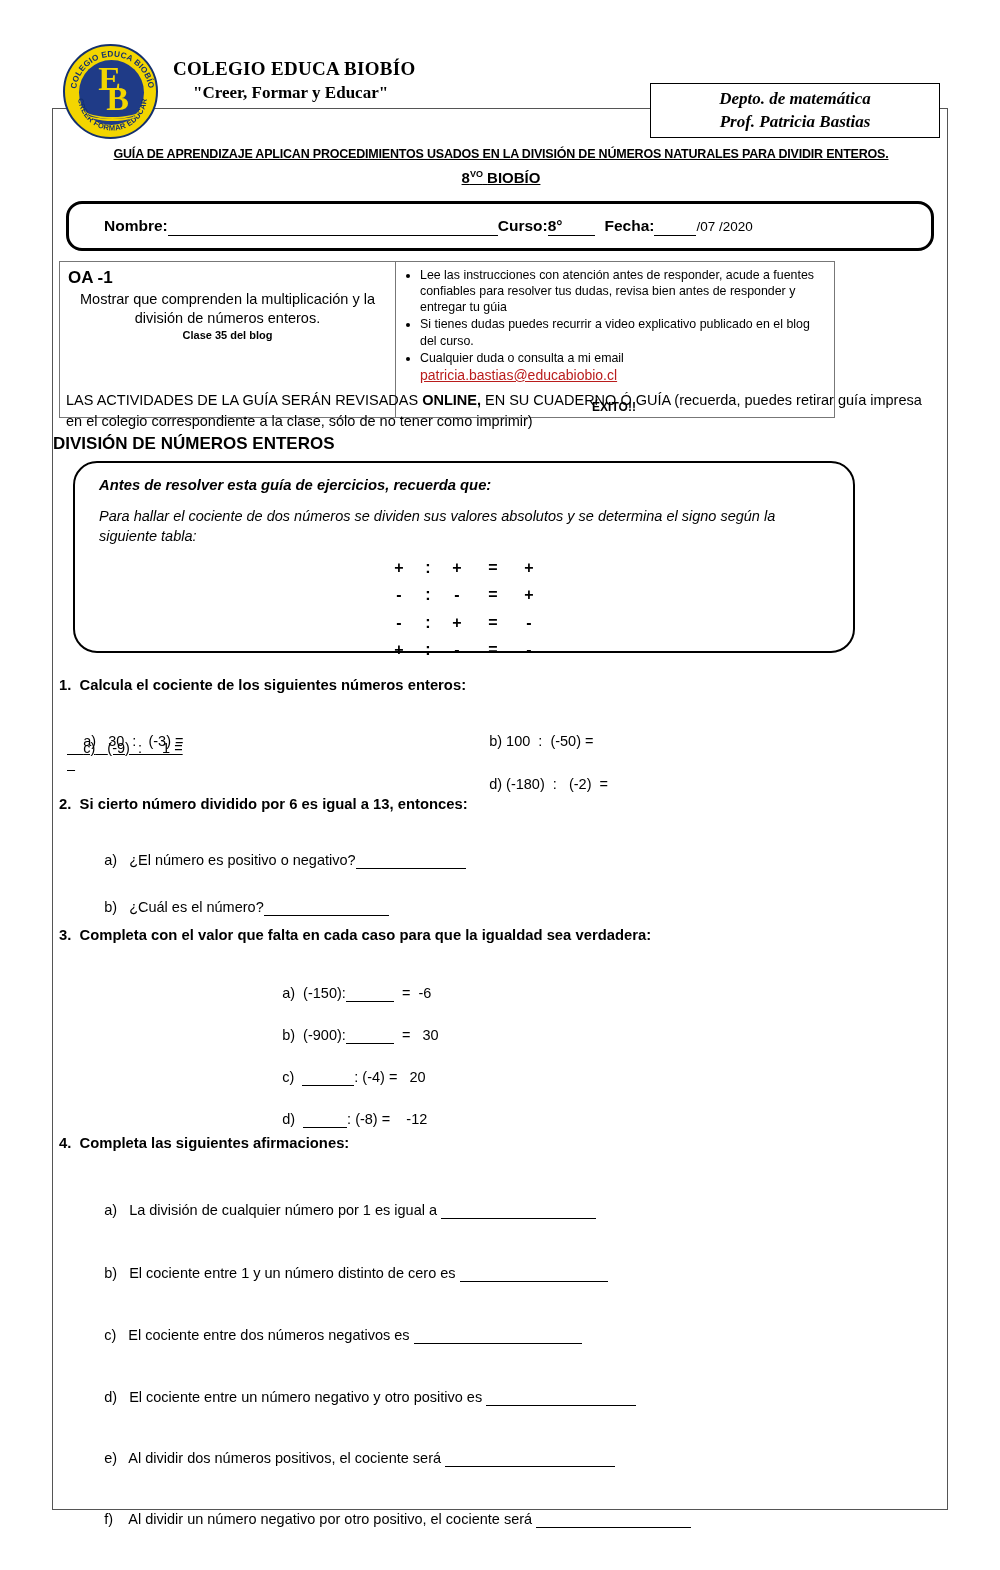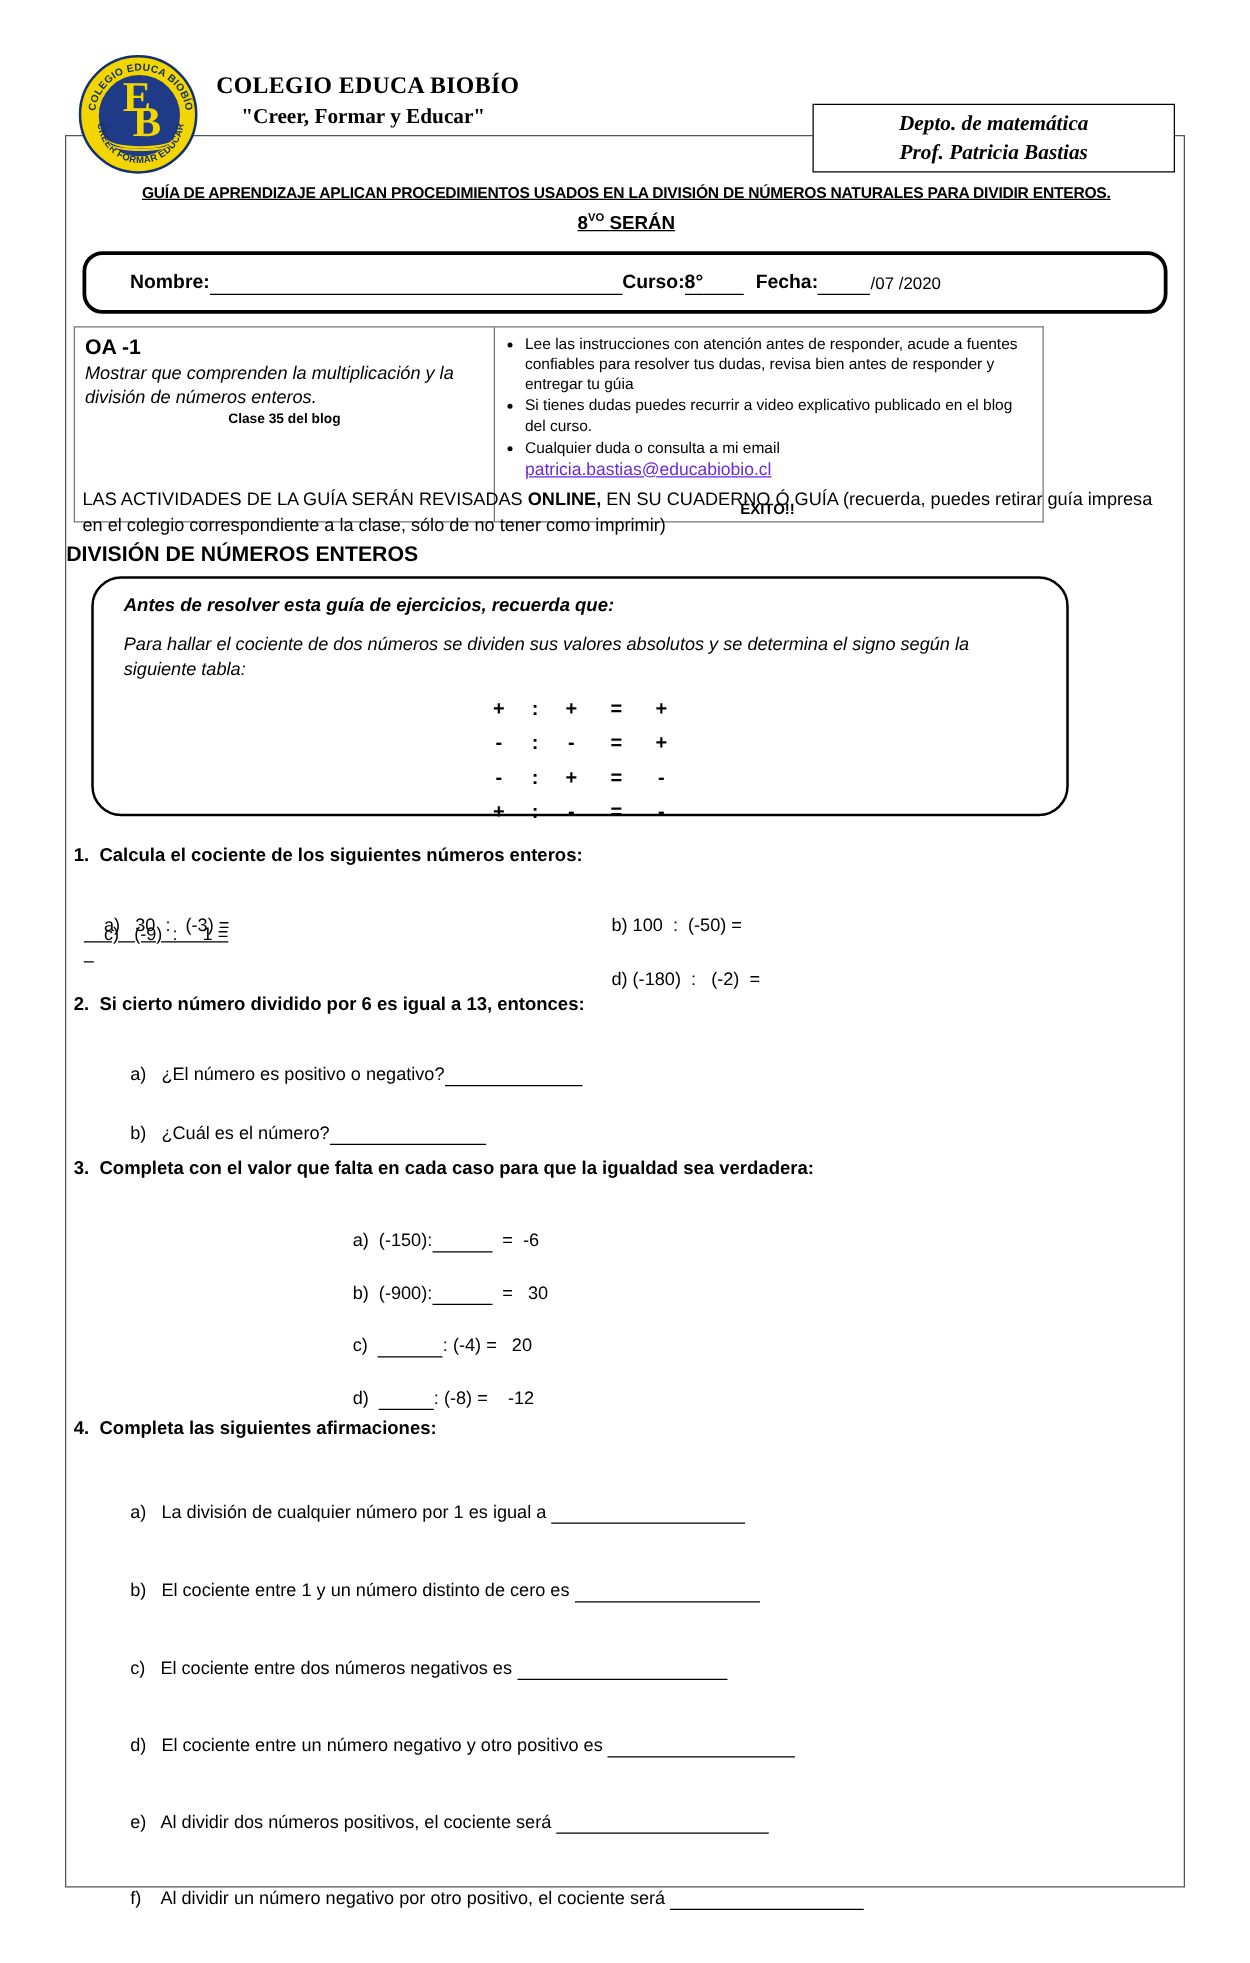--- a/index.html
+++ b/index.html
@@ -179,24 +179,23 @@
     align-items: stretch;
   }
   .oa-cell {
     width: 337px;
     border: 1px solid #777;
     box-sizing: border-box;
     padding: 6px 8px 4px 8px;
   }
   .oa-title { font-size: 17px; font-weight: bold; margin-bottom: 2px; }
   .oa-text {
-    text-align: left;
+    text-align: center;
     font-size: 14.5px;
     line-height: 1.28;
-    font-style: italic;
   }
   .oa-sub {
     text-align: center;
     font-size: 11px;
     font-weight: bold;
     margin-top: 2px;
   }
   .instr-cell {
     flex: 1;
     border: 1px solid #777;
@@ -205,21 +204,21 @@
     padding: 5px 10px 3px 8px;
   }
   .instr-title { font-size: 12.5px; font-weight: bold; margin-bottom: 2px; }
   .instr-list { margin: 0; padding-left: 16px; }
   .instr-list li {
     font-size: 12.4px;
     line-height: 1.3;
     margin-bottom: 1px;
   }
   .email-link {
-    color: #6d28d9;
+    color: #b91c1c;
     text-decoration: underline;
     font-size: 14px;
   }
   .exito {
     text-align: center;
     font-size: 12px;
     font-weight: bold;
     margin-top: 16px;
   }
 
@@ -323,21 +322,21 @@
   </div>
 </div>
 
 <div class="page-frame">
 
   <div class="guide-title">
     <span class="u">GUÍA DE APRENDIZAJE APLICAN PROCEDIMIENTOS USADOS EN LA DIVISIÓN DE NÚMEROS NATURALES PARA DIVIDIR ENTEROS.</span>
   </div>
 
   <div class="grade-line">
-    <span class="u"><span>8</span><sup>VO</sup> <span>SERÁN</span></span>
+    <span class="u"><span>8</span><sup>VO</sup> <span>BIOBÍO</span></span>
   </div>
 
   <div class="name-box">
     <span>Nombre:</span>
     <span class="fill" style="width:330px;">&nbsp;</span>
     <span>Curso:</span>
       <span class="fill">8°</span>
       <span class="fill" style="width:32px;">&nbsp;</span>
     <span style="display:inline-block;width:10px;"></span>
     <span>Fecha:</span>

